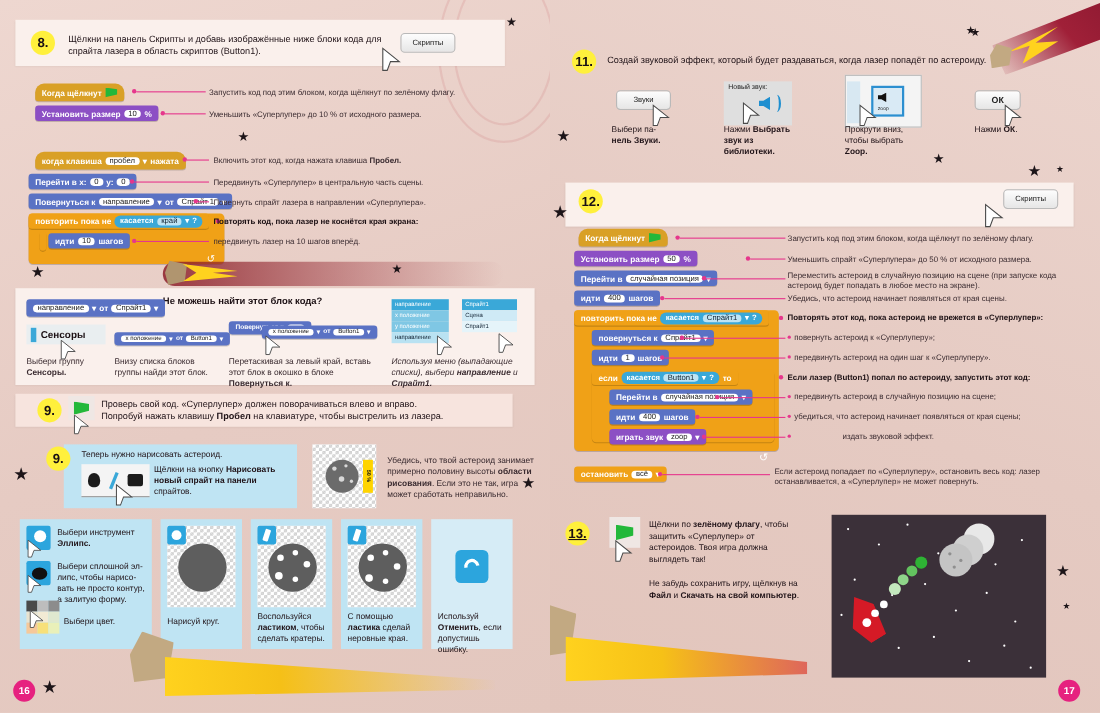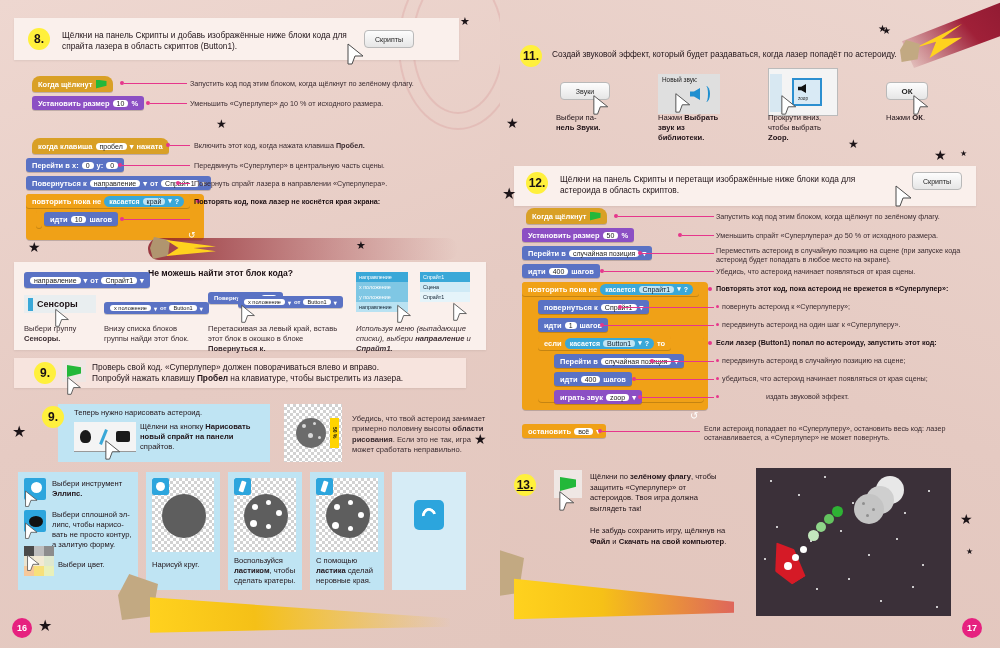--- a/index.html
+++ b/index.html
@@ -191,20 +191,21 @@
   <div class="dot" style="left:176px;top:181px;"></div>
   <div class="line" style="left:180px;top:183px;width:10px;"></div>
   <div class="ann" style="left:194px;top:179px;width:300px;">Повернуть спрайт лазера в направлении «Суперлупера».</div>
 
   <div class="dot" style="left:196px;top:199px;"></div>
   <div class="line" style="left:200px;top:201px;width:0px;"></div>
   <div class="ann bold" style="left:194px;top:197px;width:300px;">Повторять код, пока лазер не коснётся края экрана:</div>
 
   <div class="dot" style="left:120px;top:217px;"></div>
   <div class="line" style="left:124px;top:219px;width:66px;"></div>
+  <div class="ann" style="left:194px;top:215px;width:300px;">передвинуть лазер на 10 шагов вперёд.</div>
 
   <div class="comet" style="left:148px;top:238px;width:310px;height:22px;
        background:linear-gradient(90deg,rgba(140,30,40,.85),rgba(150,40,50,.35) 60%,rgba(160,60,60,0));
        border-radius:11px;"></div>
   <div style="position:absolute;left:150px;top:237px;width:20px;height:22px;background:#b0956f;
        clip-path:polygon(20% 0,100% 15%,90% 85%,15% 100%,0 50%);"></div>
   <div style="position:absolute;left:166px;top:240px;width:50px;height:16px;background:#ffd21e;
        clip-path:polygon(0 0,100% 40%,55% 50%,100% 70%,0 100%,25% 50%);"></div>
 
   <div class="star" style="left:216px;top:118px;font-size:12px;">★</div>
@@ -414,20 +415,21 @@
   <div style="position:absolute;left:348px;top:500px;width:5px;height:5px;background:#fff;border-radius:50%;"></div>
   <div style="position:absolute;left:358px;top:512px;width:6px;height:6px;background:#fff;border-radius:50%;"></div>
   <div style="position:absolute;left:332px;top:522px;width:7px;height:7px;background:#fff;border-radius:50%;"></div>
   <div style="position:absolute;left:348px;top:526px;width:5px;height:5px;background:#fff;border-radius:50%;"></div>
   <div class="tilecap" style="left:316px;top:556px;width:66px;">С помощью <b>ластика</b> сделай неровные края.</div>
 
   <div class="tilebox" style="left:392px;top:472px;width:74px;height:118px;background:#d6ecf6;"></div>
   <div class="toolicon" style="left:414px;top:500px;width:30px;height:30px;border-radius:5px;">
     <div style="position:absolute;left:8px;top:8px;width:14px;height:14px;border:3px solid #fff;border-radius:50%;border-right-color:transparent;border-bottom-color:transparent;transform:rotate(35deg);"></div>
   </div>
+  <div class="tilecap" style="left:398px;top:556px;width:66px;">Используй <b>Отменить</b>, если допустишь ошибку.</div>
 
   <div style="position:absolute;left:118px;top:574px;width:40px;height:46px;background:#c2a982;
        clip-path:polygon(28% 0,100% 22%,86% 92%,10% 100%,0 46%);"></div>
   <div class="comet" style="left:150px;top:594px;width:300px;height:42px;
        background:linear-gradient(85deg,#ffd21e 0%,#f5c017 35%,rgba(230,170,30,0) 100%);
        clip-path:polygon(0 8%,100% 58%,100% 78%,0 92%);"></div>
   <div class="pagenum" style="left:12px;top:618px;">16</div>
   <div class="star" style="left:38px;top:618px;font-size:16px;">★</div>
 </div>
 
@@ -496,24 +498,20 @@
 
   <div class="star" style="left:6px;top:116px;font-size:14px;">★</div>
   <div class="star" style="left:382px;top:26px;font-size:10px;">★</div>
   <div class="star" style="left:348px;top:138px;font-size:12px;">★</div>
   <div class="star" style="left:434px;top:148px;font-size:14px;">★</div>
   <div class="star" style="left:460px;top:150px;font-size:8px;">★</div>
   <div class="star" style="left:378px;top:24px;font-size:10px;">★</div>
 
   <div class="banner" style="left:14px;top:166px;width:462px;height:40px;"></div>
   <div class="numbadge" style="left:26px;top:172px;">12.</div>
-  <div class="steptext" style="left:60px;top:174px;width:320px;">
-    <span>Щёлкни на панель Скрипты и перетащи изображённые ниже блоки кода для</span><br>
-    <span>астероида в область скриптов.</span>
-  </div>
   <div class="chip" style="left:412px;top:172px;width:50px;height:18px;">Скрипты</div>
   <div class="cursor" style="left:394px;top:182px;">
     <svg width="26" height="26" viewBox="0 0 26 26">
         <path d="M2 24 L2 4 L17 16 L9 16 L6 24 Z" fill="#fff" stroke="#4a4a4a" stroke-width="1"></path>
       </svg>
   </div>
   <div class="star" style="left:2px;top:186px;font-size:16px;">★</div>
 
   <div class="blk evt hat" style="left:26px;top:208px;">
     <span>Когда щёлкнут</span>

